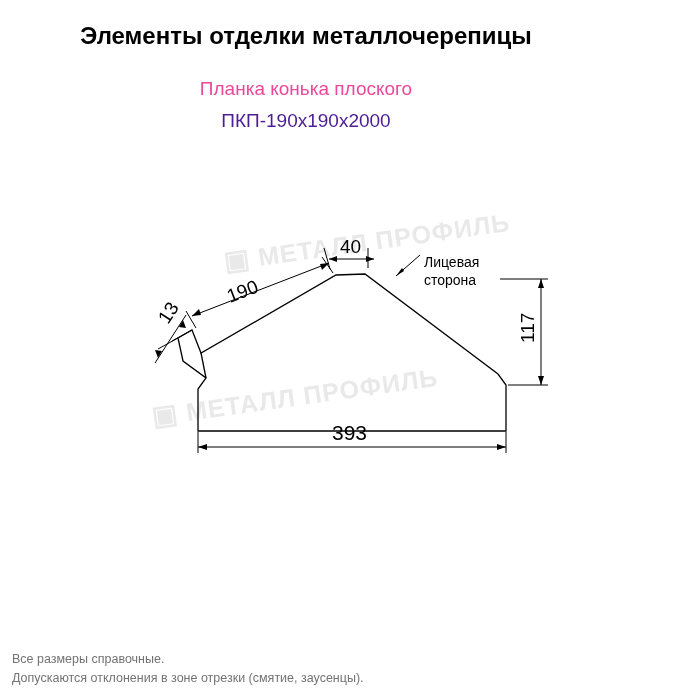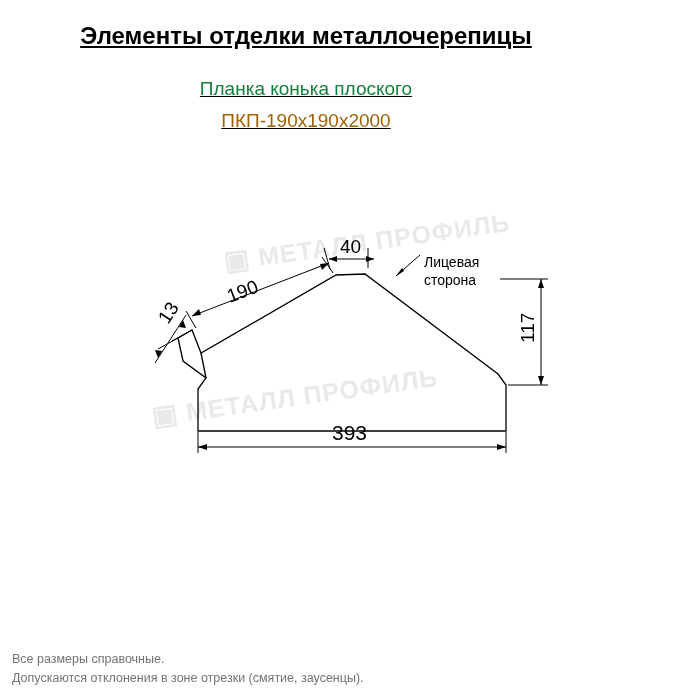--- a/index.html
+++ b/index.html
@@ -22,41 +22,40 @@
     height: 700px;
   }
 
   
   .header {
     position: absolute;
     top: 0;
     left: 0;
     width: 612px;
     text-align: center;
-    text-decoration: underline;
   }
   .title-main {
     font-size: 24px;
     font-weight: bold;
     letter-spacing: 0px;
     margin-top: 22px;
     color: #000;
     font-family: "Liberation Sans", sans-serif;
   }
   .title-sub1 {
     font-size: 19px;
     font-weight: normal;
     margin-top: 28px;
-    color: #15803d;
+    color: #ec4899;
   }
   .title-sub2 {
     font-size: 19px;
     font-weight: normal;
     margin-top: 10px;
-    color: #a16207;
+    color: #4c1d95;
   }
 
   
   .drawing {
     position: absolute;
     top: 175px;
     left: 0;
     width: 596px;
     height: 310px;
   }

